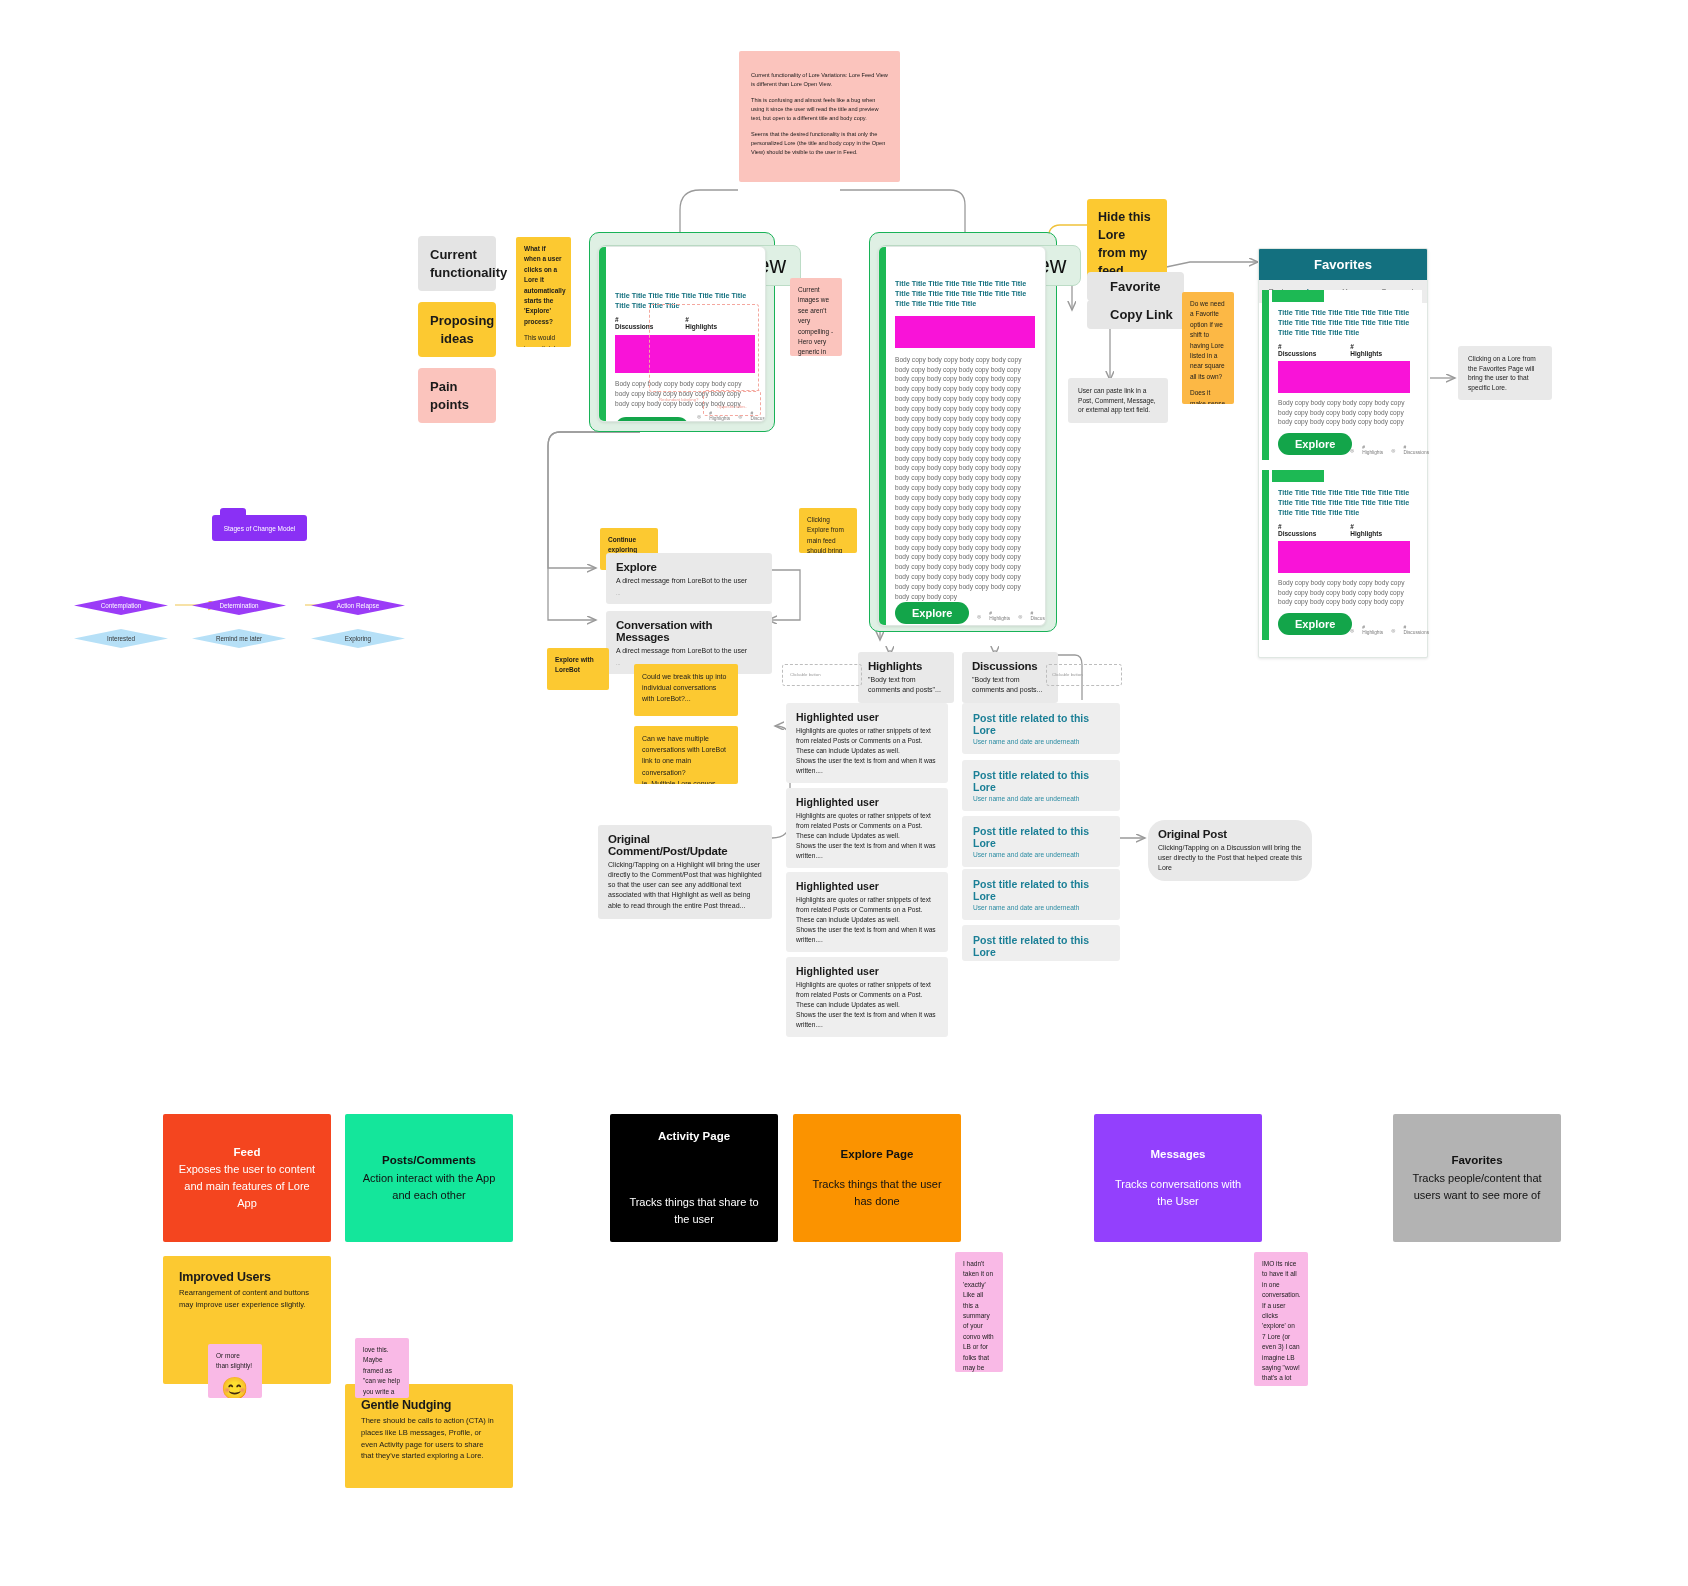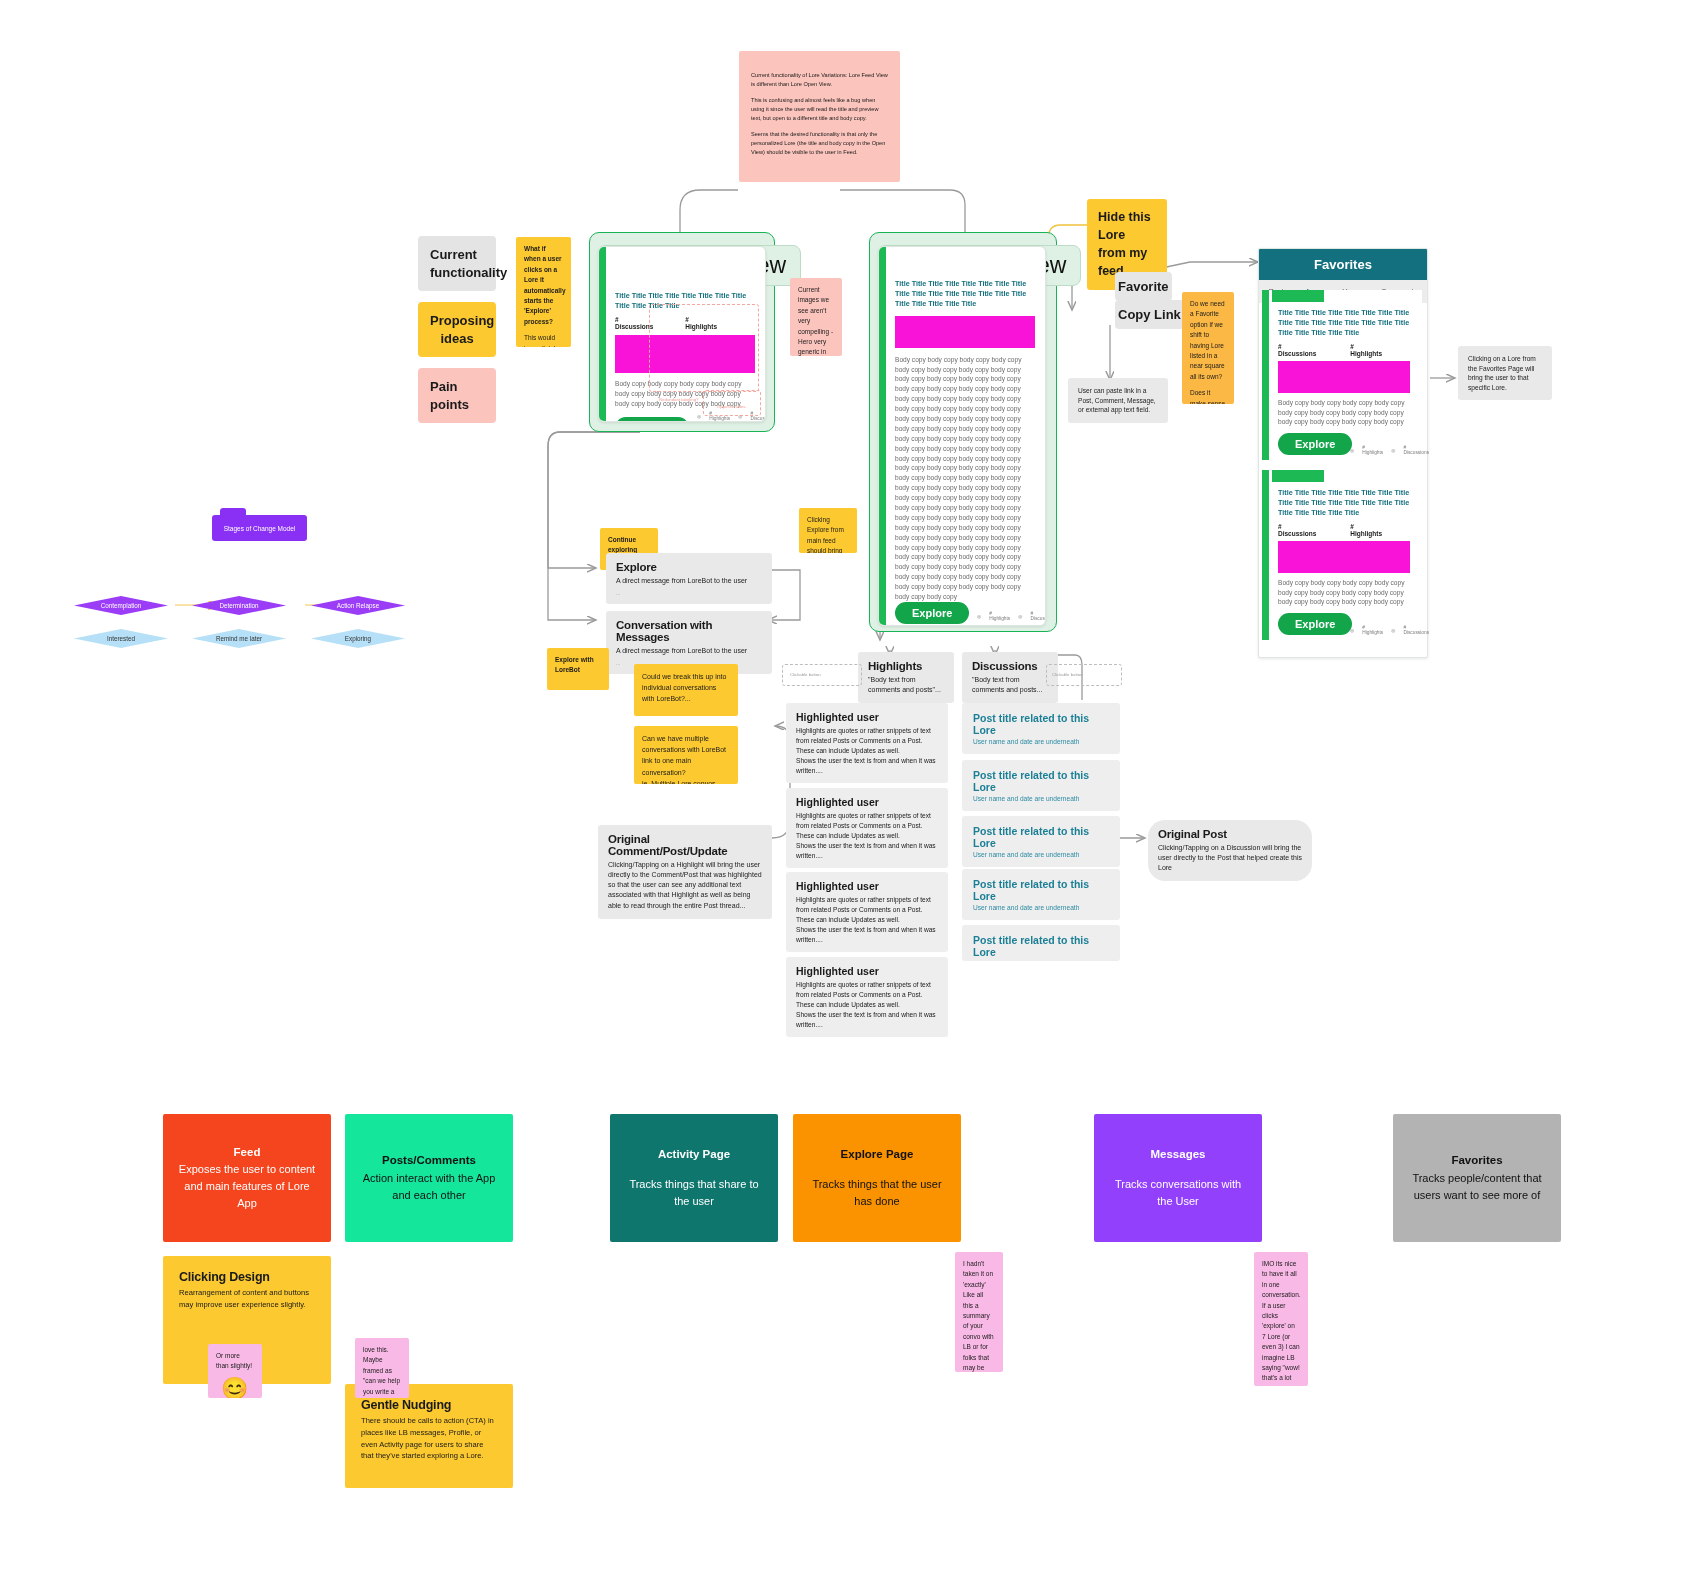--- a/index.html
+++ b/index.html
@@ -34,21 +34,21 @@
 
   .greybox{
     background:#e9e9e9; border-radius:3px; padding:8px 10px;
   }
   .greybox .gt{ font-size:11.5px; font-weight:700; letter-spacing:-0.2px; }
   .greybox .gb{ font-size:7px; line-height:1.45; margin-top:3px; color:#222; }
   .greybox .gdots{ font-size:5px; color:#8a8a8a; margin-top:4px; }
 
   .pillbox{
     background:#e6e6e6; border-radius:4px;
-    font-size:13px; font-weight:700; padding:7px 3px; display:inline-block;margin-left:28px;
+    font-size:13px; font-weight:700; padding:7px 23px; display:inline-block;
   }
   .yellowbox{
     background:#fcc931; border-radius:3px;
     font-size:12.5px; font-weight:700; line-height:1.45; padding:9px 11px;
   }
 
   
   .mock{
     background:#ffffff; border:1px solid #dfe7e2; border-radius:6px;
     box-shadow:0 1px 3px rgba(0,0,0,.10);
@@ -426,39 +426,39 @@
 </div>
 
 <div class="abs cat" style="left:163px; top:1114px; width:168px; height:128px; background:#f4451f; color:#fff;">
   <div class="ct">Feed</div>
   <div class="cb">Exposes the user to content and main features of Lore App</div>
 </div>
 <div class="abs cat" style="left:345px; top:1114px; width:168px; height:128px; background:#14e69b; color:#111;">
   <div class="ct">Posts/Comments</div>
   <div class="cb">Action interact with the App and each other</div>
 </div>
-<div class="abs cat" style="left:610px; top:1114px; width:168px; height:128px; background:#0f766e; color:#fff;">
+<div class="abs cat" style="left:610px; top:1114px; width:168px; height:128px; background:#000000; color:#fff;justify-content:space-between;">
   <div class="ct">Activity Page</div>
   <div class="cb" style="margin-top:12px;">Tracks things that share to the user</div>
 </div>
 <div class="abs cat" style="left:793px; top:1114px; width:168px; height:128px; background:#fb9300; color:#111;">
   <div class="ct">Explore Page</div>
   <div class="cb" style="margin-top:12px;">Tracks things that the user has done</div>
 </div>
 <div class="abs cat" style="left:1094px; top:1114px; width:168px; height:128px; background:#9340fd; color:#fff;">
   <div class="ct">Messages</div>
   <div class="cb" style="margin-top:12px;">Tracks conversations with the User</div>
 </div>
 <div class="abs cat" style="left:1393px; top:1114px; width:168px; height:128px; background:#b3b3b3; color:#111;">
   <div class="ct">Favorites</div>
   <div class="cb">Tracks people/content that users want to see more of</div>
 </div>
 
 <div class="abs note" style="left:163px; top:1256px; width:168px; height:128px;">
-  <div class="nt">Clicking Design</div>
+  <div class="nt">Improved Users</div>
   <div class="nb">Rearrangement of content and buttons may improve user experience slightly.</div>
 </div>
 <div class="abs sticky magenta" style="left:208px; top:1344px; width:54px; height:54px;">
   <p>Or more than slightly!</p>
   <div style="text-align:center; font-size:22px; line-height:1;">😊</div>
 
 </div>
 
 <div class="abs note" style="left:345px; top:1256px; width:168px; height:104px;">
   <div class="nt">Gentle Nudging</div>

